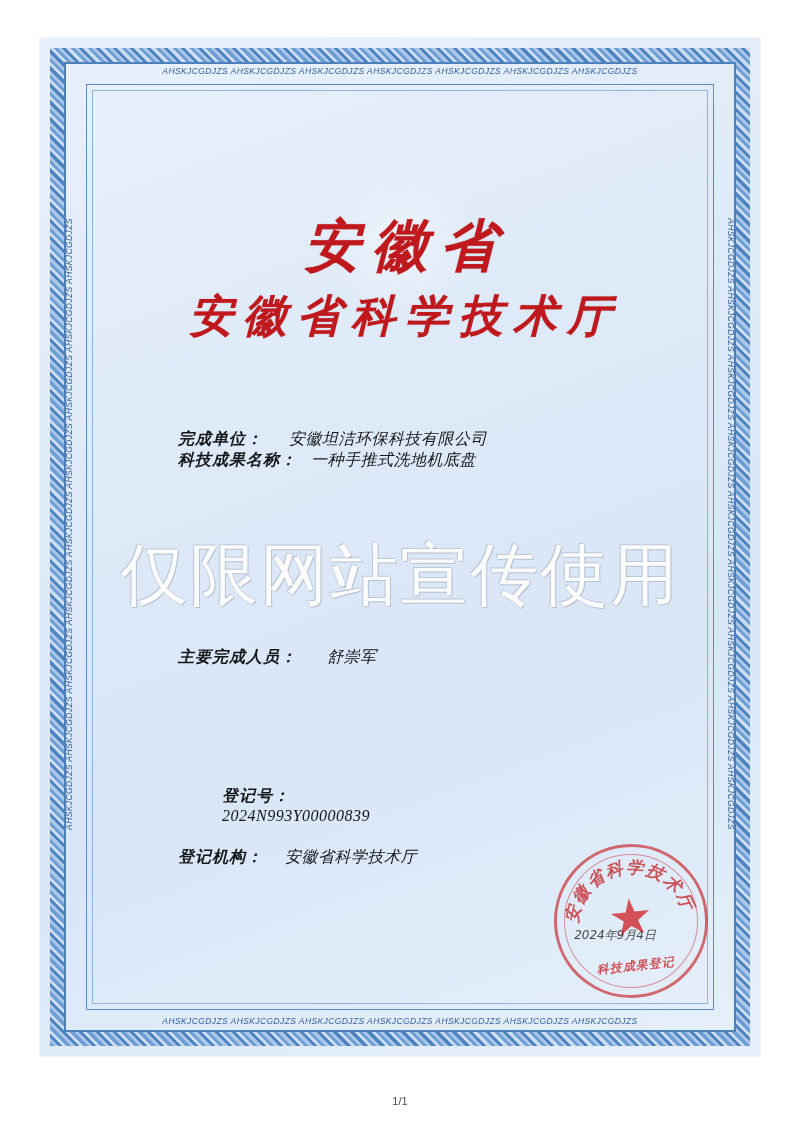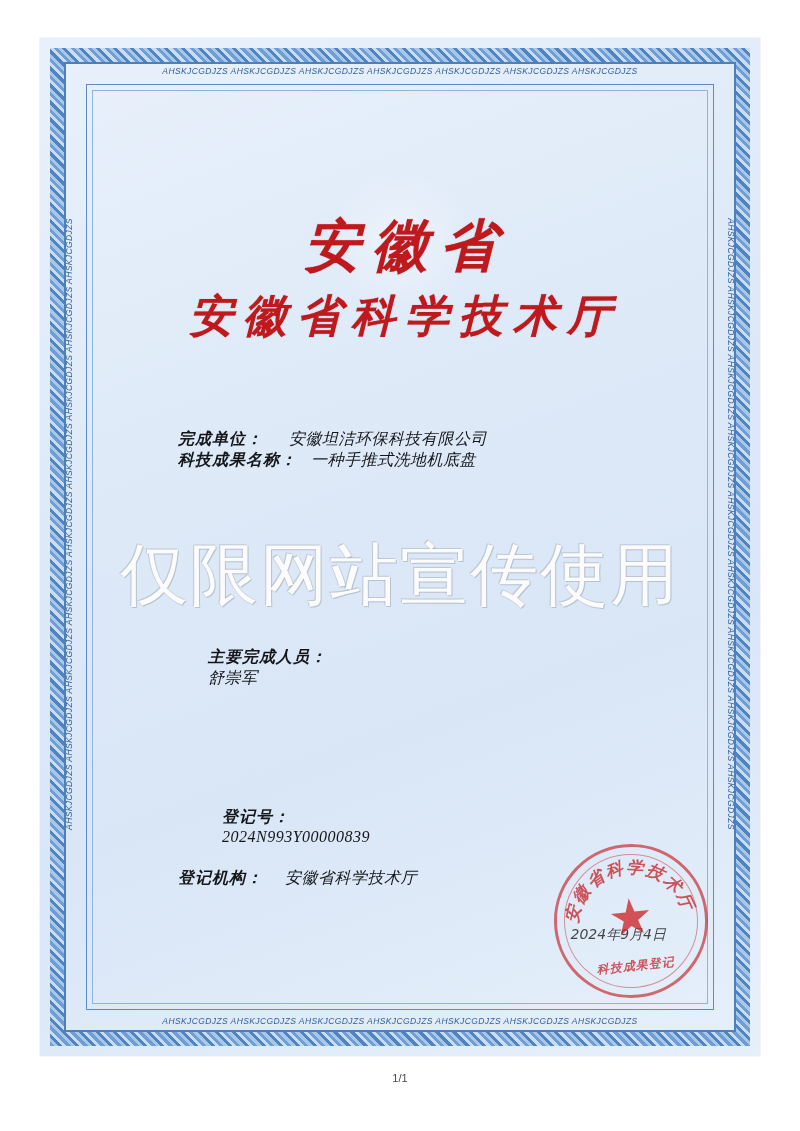--- a/index.html
+++ b/index.html
@@ -167,21 +167,21 @@
     white-space: nowrap;
   }
   .field-value {
     margin-left: 14px;
     letter-spacing: 0.5px;
     white-space: nowrap;
   }
 
   .row-name   { margin-top: 0px; }
   .row-org    { margin-top: 84px; padding-left: 0px; }
-  .row-people { margin-top: 176px; flex-direction: column; }
+  .row-people { margin-top: 176px; }
   .row-regno  { margin-top: 118px; flex-direction: column; }
   .row-agency { margin-top: 22px; }
 
   .row-org .field-value { margin-left: 26px; }
   .row-people .field-value { margin-left: 30px; }
   .row-regno .field-value { margin-left: 44px; font-family: "Liberation Serif", serif; font-size: 16px; }
   .row-agency .field-value { margin-left: 22px; }
 
   
   .seal {
@@ -231,25 +231,25 @@
     width: 100%;
     text-align: center;
     color: rgba(196,28,32,0.9);
     font-family: "DejaVu Serif", serif;
     font-size: 12px;
     font-weight: 700;
     letter-spacing: 1px;
   }
   .seal-date {
     position: absolute;
-    right: 94px;
+    right: 104px;
     bottom: 112px;
     color: rgba(60,60,60,0.95);
     font-family: "DejaVu Sans", sans-serif;
-    font-size: 14px;
+    font-size: 12px;
     white-space: nowrap;
   }
 
   
   .watermark {
     position: absolute;
     left: 0;
     right: 0;
     top: 516px;
     text-align: center;
@@ -266,21 +266,21 @@
     user-select: none;
     white-space: nowrap;
     margin-top: 14px;
   }
 
   
   .page-number {
     position: absolute;
     left: 0;
     right: 0;
-    bottom: 47px;
+    bottom: 24px;
     text-align: center;
     font-family: "Liberation Sans", sans-serif;
     font-size: 11px;
     color: #4a4a4a;
   }
 </style>
 </head>
 <body>
 
 <div class="page">

